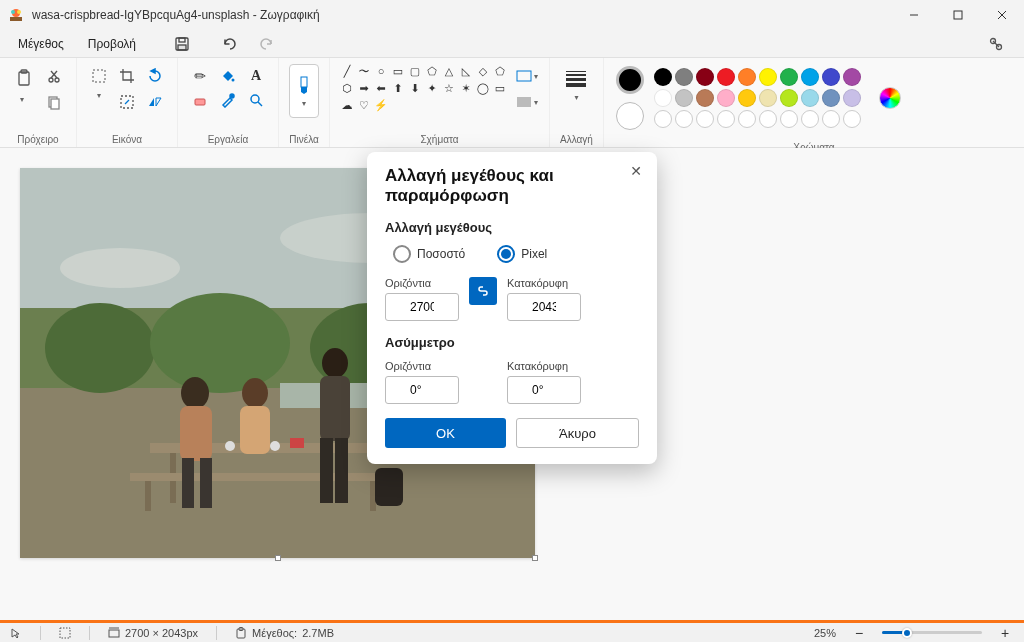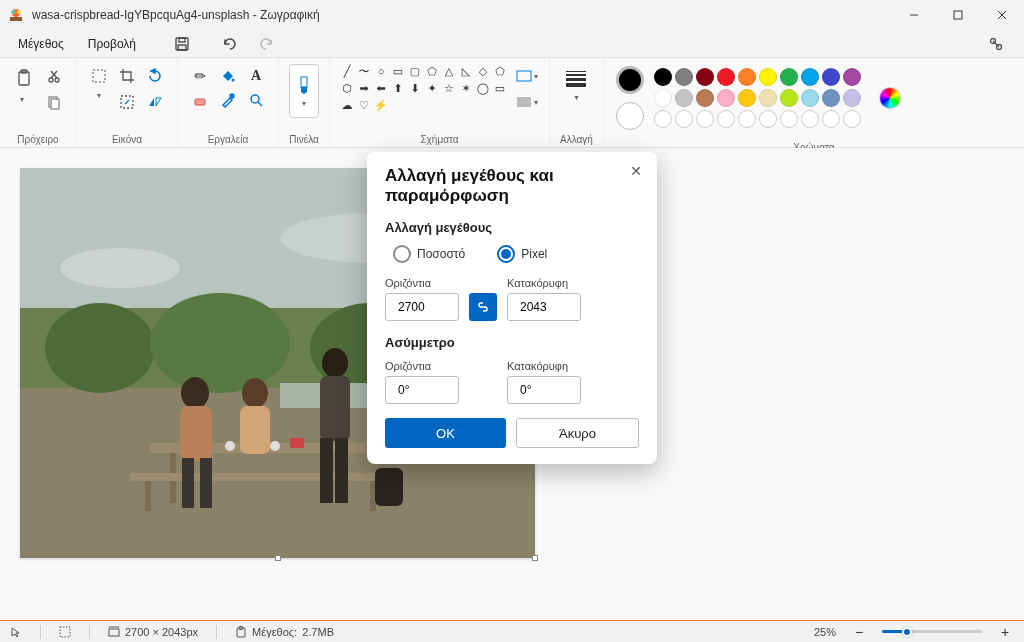--- a/index.html
+++ b/index.html
@@ -57,32 +57,32 @@
 
 .dialog { position: absolute; left: 367px; top: 152px; width: 290px; background: #fff; border-radius: 8px; box-shadow: 0 8px 24px rgba(0,0,0,0.25); padding: 14px 18px 16px; z-index: 10; }
 .dialog .close-x { position: absolute; right: 12px; top: 10px; width: 18px; height: 18px; display: flex; align-items: center; justify-content: center; color: #555; font-size: 14px; }
 .dialog h2 { font-size: 17px; font-weight: 600; color: #111; margin-bottom: 14px; }
 .dialog .section-label { font-size: 13px; font-weight: 600; color: #222; margin-bottom: 10px; }
 .dialog .radio-row { display: flex; gap: 24px; margin-bottom: 14px; }
 .dialog .radio { display: flex; align-items: center; gap: 6px; font-size: 12px; color: #333; padding-left: 8px; }
 .dialog .radio .circle { width: 18px; height: 18px; border-radius: 50%; border: 2px solid #888; display: flex; align-items: center; justify-content: center; }
 .dialog .radio.checked .circle { border-color: #0067c0; }
 .dialog .radio.checked .circle::after { content:""; width: 10px; height: 10px; border-radius: 50%; background: #0067c0; }
-.dialog .field-row { display: flex; gap: 10px; align-items: flex-end; margin-bottom: 14px; }
+.dialog .field-row { display: flex; gap: 10px; margin-bottom: 14px; }
 .dialog .field { display: flex; flex-direction: column; gap: 4px; }
 .dialog .field label { font-size: 11px; color: #444; }
-.dialog .field input { width: 74px; height: 28px; border: 1px solid #bbb; border-radius: 3px; padding: 0 12px; font-size: 12px; }
+.dialog .field input { width: 74px; height: 28px; border: 1px solid #bbb; border-radius: 3px; padding: 0 24px; font-size: 12px; }
 .dialog .link-btn { width: 28px; height: 28px; background: #0067c0; border-radius: 3px; display: flex; align-items: center; justify-content: center; color: #fff; font-size: 14px; }
 .dialog .btn-row { display: flex; gap: 10px; margin-top: 14px; }
 .dialog .btn { flex: 1; height: 30px; border-radius: 3px; font-size: 13px; display: flex; align-items: center; justify-content: center; cursor: pointer; }
 .dialog .btn-primary { background: #0067c0; color: #fff; }
 .dialog .btn-secondary { background: #fff; border: 1px solid #bbb; color: #222; }
 
 
-.statusbar { position: absolute; bottom: 0; left: 0; right: 0; height: 22px; background: #f1f1f1; border-top: 1px solid #f97316; display: flex; align-items: center; padding: 0 10px; font-size: 11px; color: #444; gap: 18px; }
+.statusbar { position: absolute; bottom: 0; left: 0; right: 0; height: 22px; background: #f1f1f1; border-top: 3px solid #f97316; display: flex; align-items: center; padding: 0 10px; font-size: 11px; color: #444; gap: 18px; }
 .statusbar .sec { display: flex; align-items: center; gap: 5px; }
 .statusbar .divider { width: 1px; height: 14px; background: #ccc; }
 .statusbar .zoom { margin-left: auto; display: flex; align-items: center; gap: 14px; }
 .statusbar .slider-track { width: 100px; height: 3px; background: #ccc; position: relative; border-radius: 2px; }
 .statusbar .slider-fill { position: absolute; left: 0; top: 0; height: 100%; width: 25%; background: #0067c0; border-radius: 2px; }
 .statusbar .slider-thumb { position: absolute; left: 25%; top: 50%; width: 10px; height: 10px; border-radius: 50%; background: #0067c0; border: 2px solid #fff; transform: translate(-50%, -50%); box-shadow: 0 0 2px rgba(0,0,0,0.3); }
 .statusbar .zbtn { width: 18px; height: 18px; display: flex; align-items: center; justify-content: center; font-size: 14px; color: #333; }
 </style>
 </head>
 <body>

